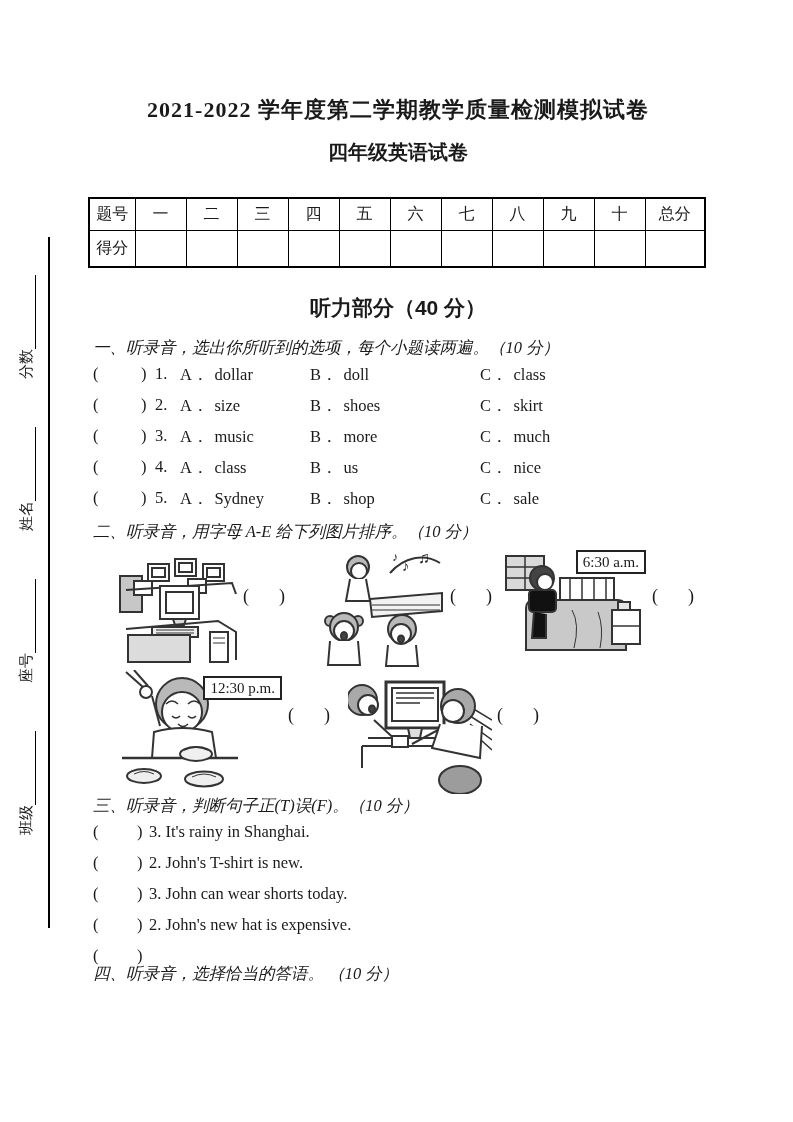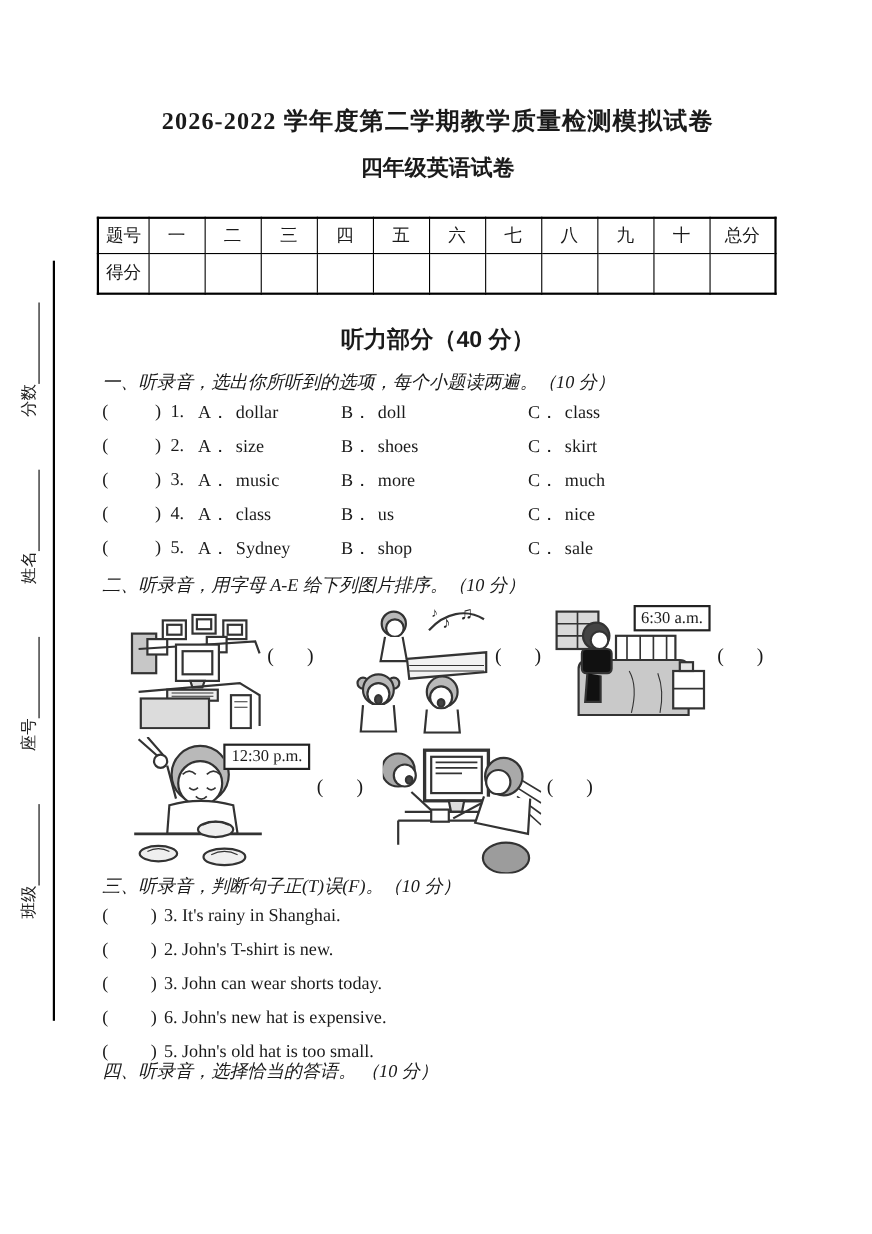--- a/index.html
+++ b/index.html
@@ -80,21 +80,21 @@
   .tf-row { position:relative; height:31px; font-size:16.5px; }
   .tf-row .po { position:absolute; left:8px; }
   .tf-row .pc { position:absolute; left:52px; }
   .tf-row .st { position:absolute; left:64px; }
 </style>
 </head>
 <body>
 
 <div class="page">
 
-  <div class="title">2026-2022 学年度第二学期教学质量检测模拟试卷</div>
+  <div class="title">2021-2022 学年度第二学期教学质量检测模拟试卷</div>
   <div class="subtitle">四年级英语试卷</div>
 
   <div class="sidebar">
     <span class="sb-item">
       <span>班级</span>
         <span class="sb-line"></span>
     </span>
     <span class="sb-item">
       <span>座号</span>
         <span class="sb-line"></span>
@@ -353,24 +353,23 @@
       <span class="st">2. John's T-shirt is new.</span>
     </div>
     <div class="tf-row">
       <span class="po">(</span>
       <span class="pc">)</span>
       <span class="st">3. John can wear shorts today.</span>
     </div>
     <div class="tf-row">
       <span class="po">(</span>
       <span class="pc">)</span>
-      <span class="st">6. John's new hat is expensive.</span>
-    </div>
-    <div class="tf-row">
-      <span class="po">(</span>
-      <span class="pc">)</span>
-      <span class="st">5. John's old hat is too small.</span>
+      <span class="st">2. John's new hat is expensive.</span>
+    </div>
+    <div class="tf-row">
+      <span class="po">(</span>
+      <span class="pc">)</span>
     </div>
   </div>
 
   <div class="sec-heading" id="s4h">四、听录音，选择恰当的答语。 （10 分）</div>
 
 </div>
 
 </body></html>

